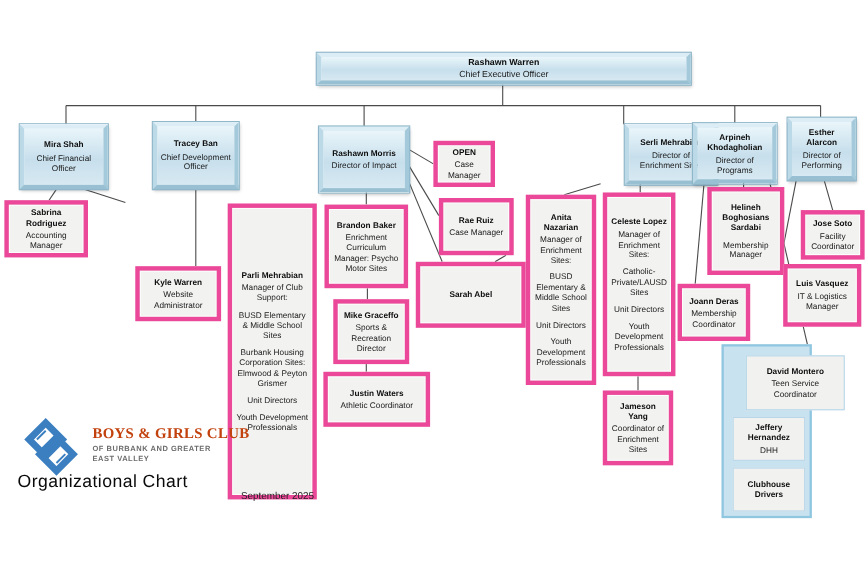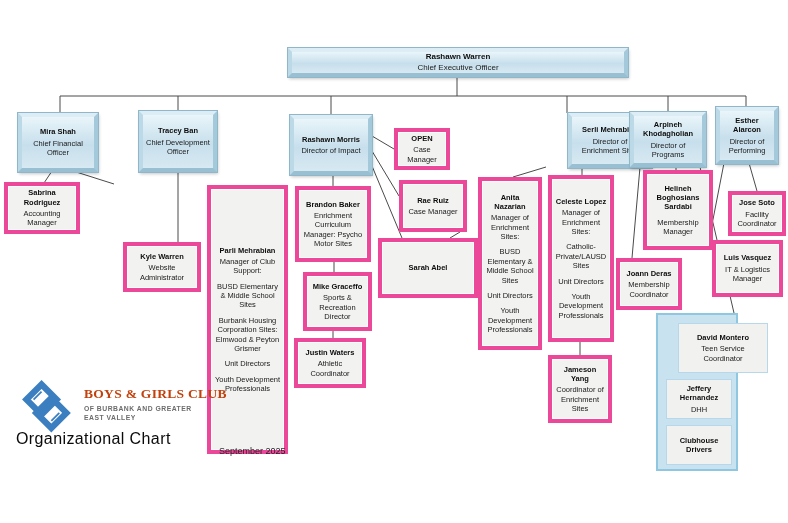--- a/index.html
+++ b/index.html
@@ -115,21 +115,21 @@
   </div>
 
   <div class="node card" style="left:295px;top:186px;width:76px;height:76px;">
     <div class="nm">Brandon Baker</div>
     <div class="rl">Enrichment Curriculum Manager: Psycho Motor Sites</div>
   </div>
   <div class="node card" style="left:303px;top:272px;width:69px;height:59px;">
     <div class="nm">Mike Graceffo</div>
     <div class="rl">Sports &amp; Recreation Director</div>
   </div>
-  <div class="node card" style="left:294px;top:338px;width:72px;height:50px;">
+  <div class="node card" style="left:294px;top:338px;width:97px;height:50px;">
     <div class="nm">Justin Waters</div>
     <div class="rl">Athletic Coordinator</div>
   </div>
 
   <div class="node card" style="left:394px;top:128px;width:56px;height:42px;">
     <div class="nm">OPEN</div>
     <div class="rl">Case Manager</div>
   </div>
   <div class="node card" style="left:399px;top:180px;width:68px;height:52px;">
     <div class="nm">Rae Ruiz</div>

